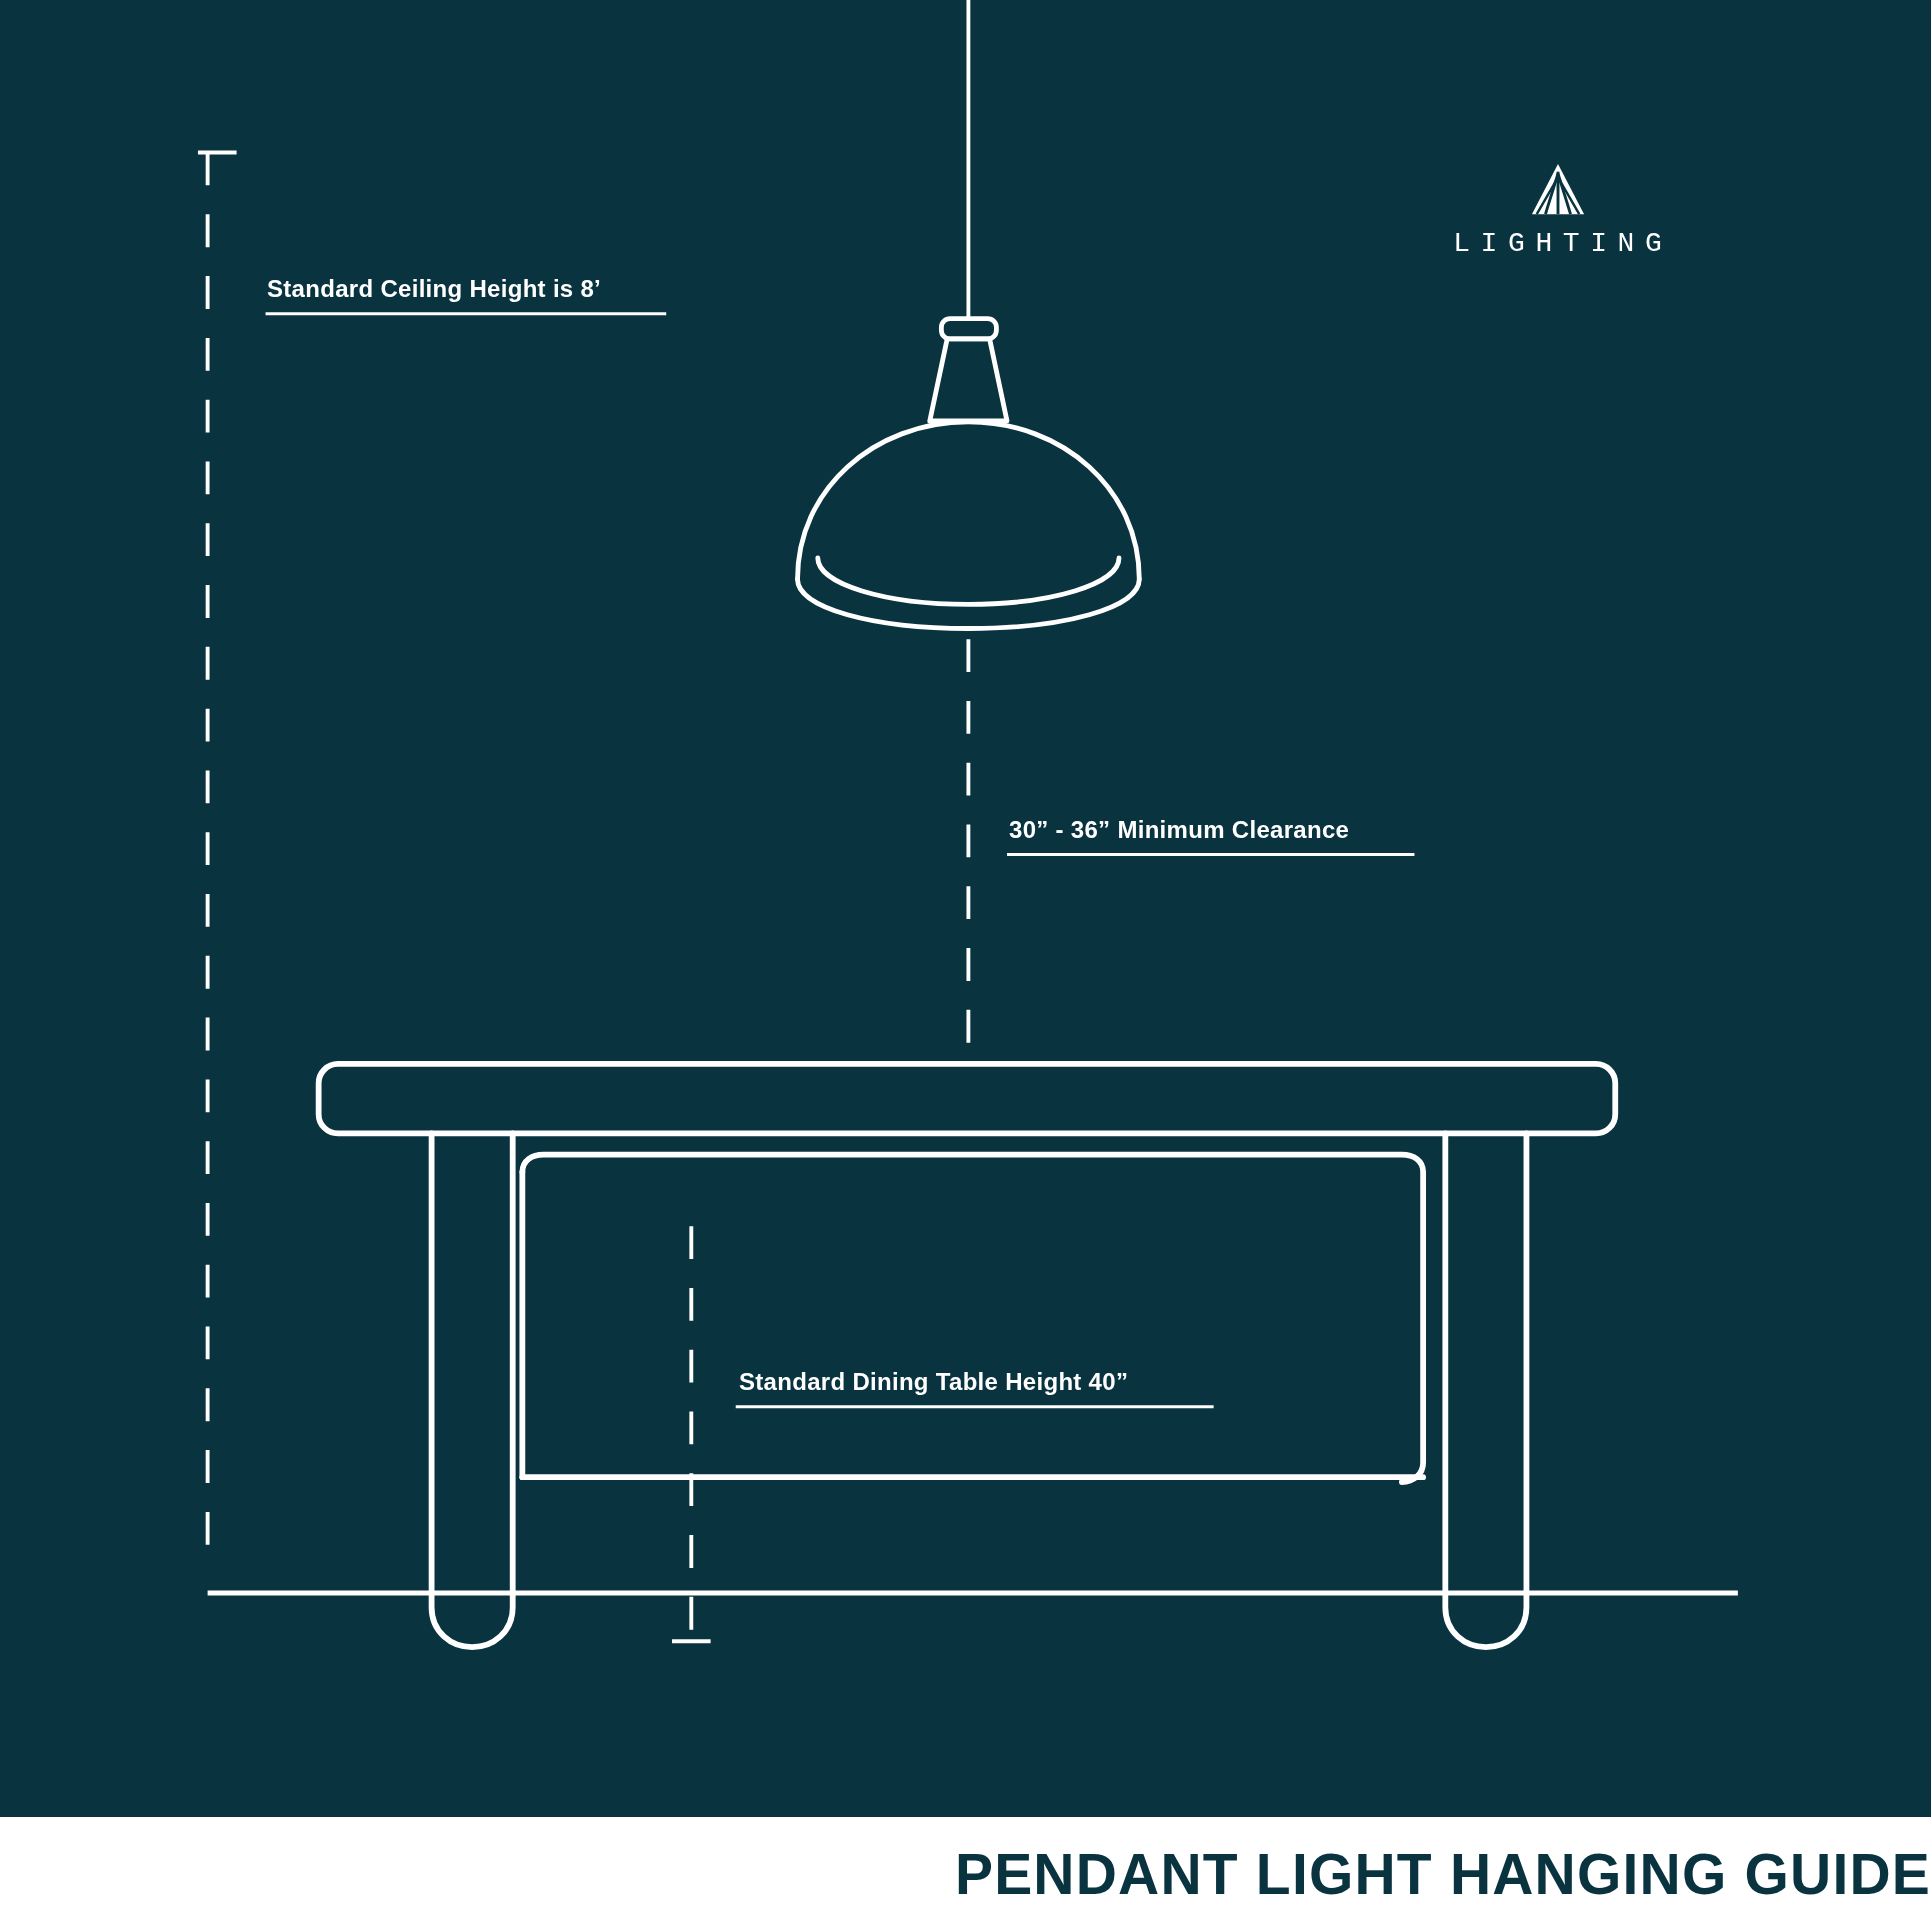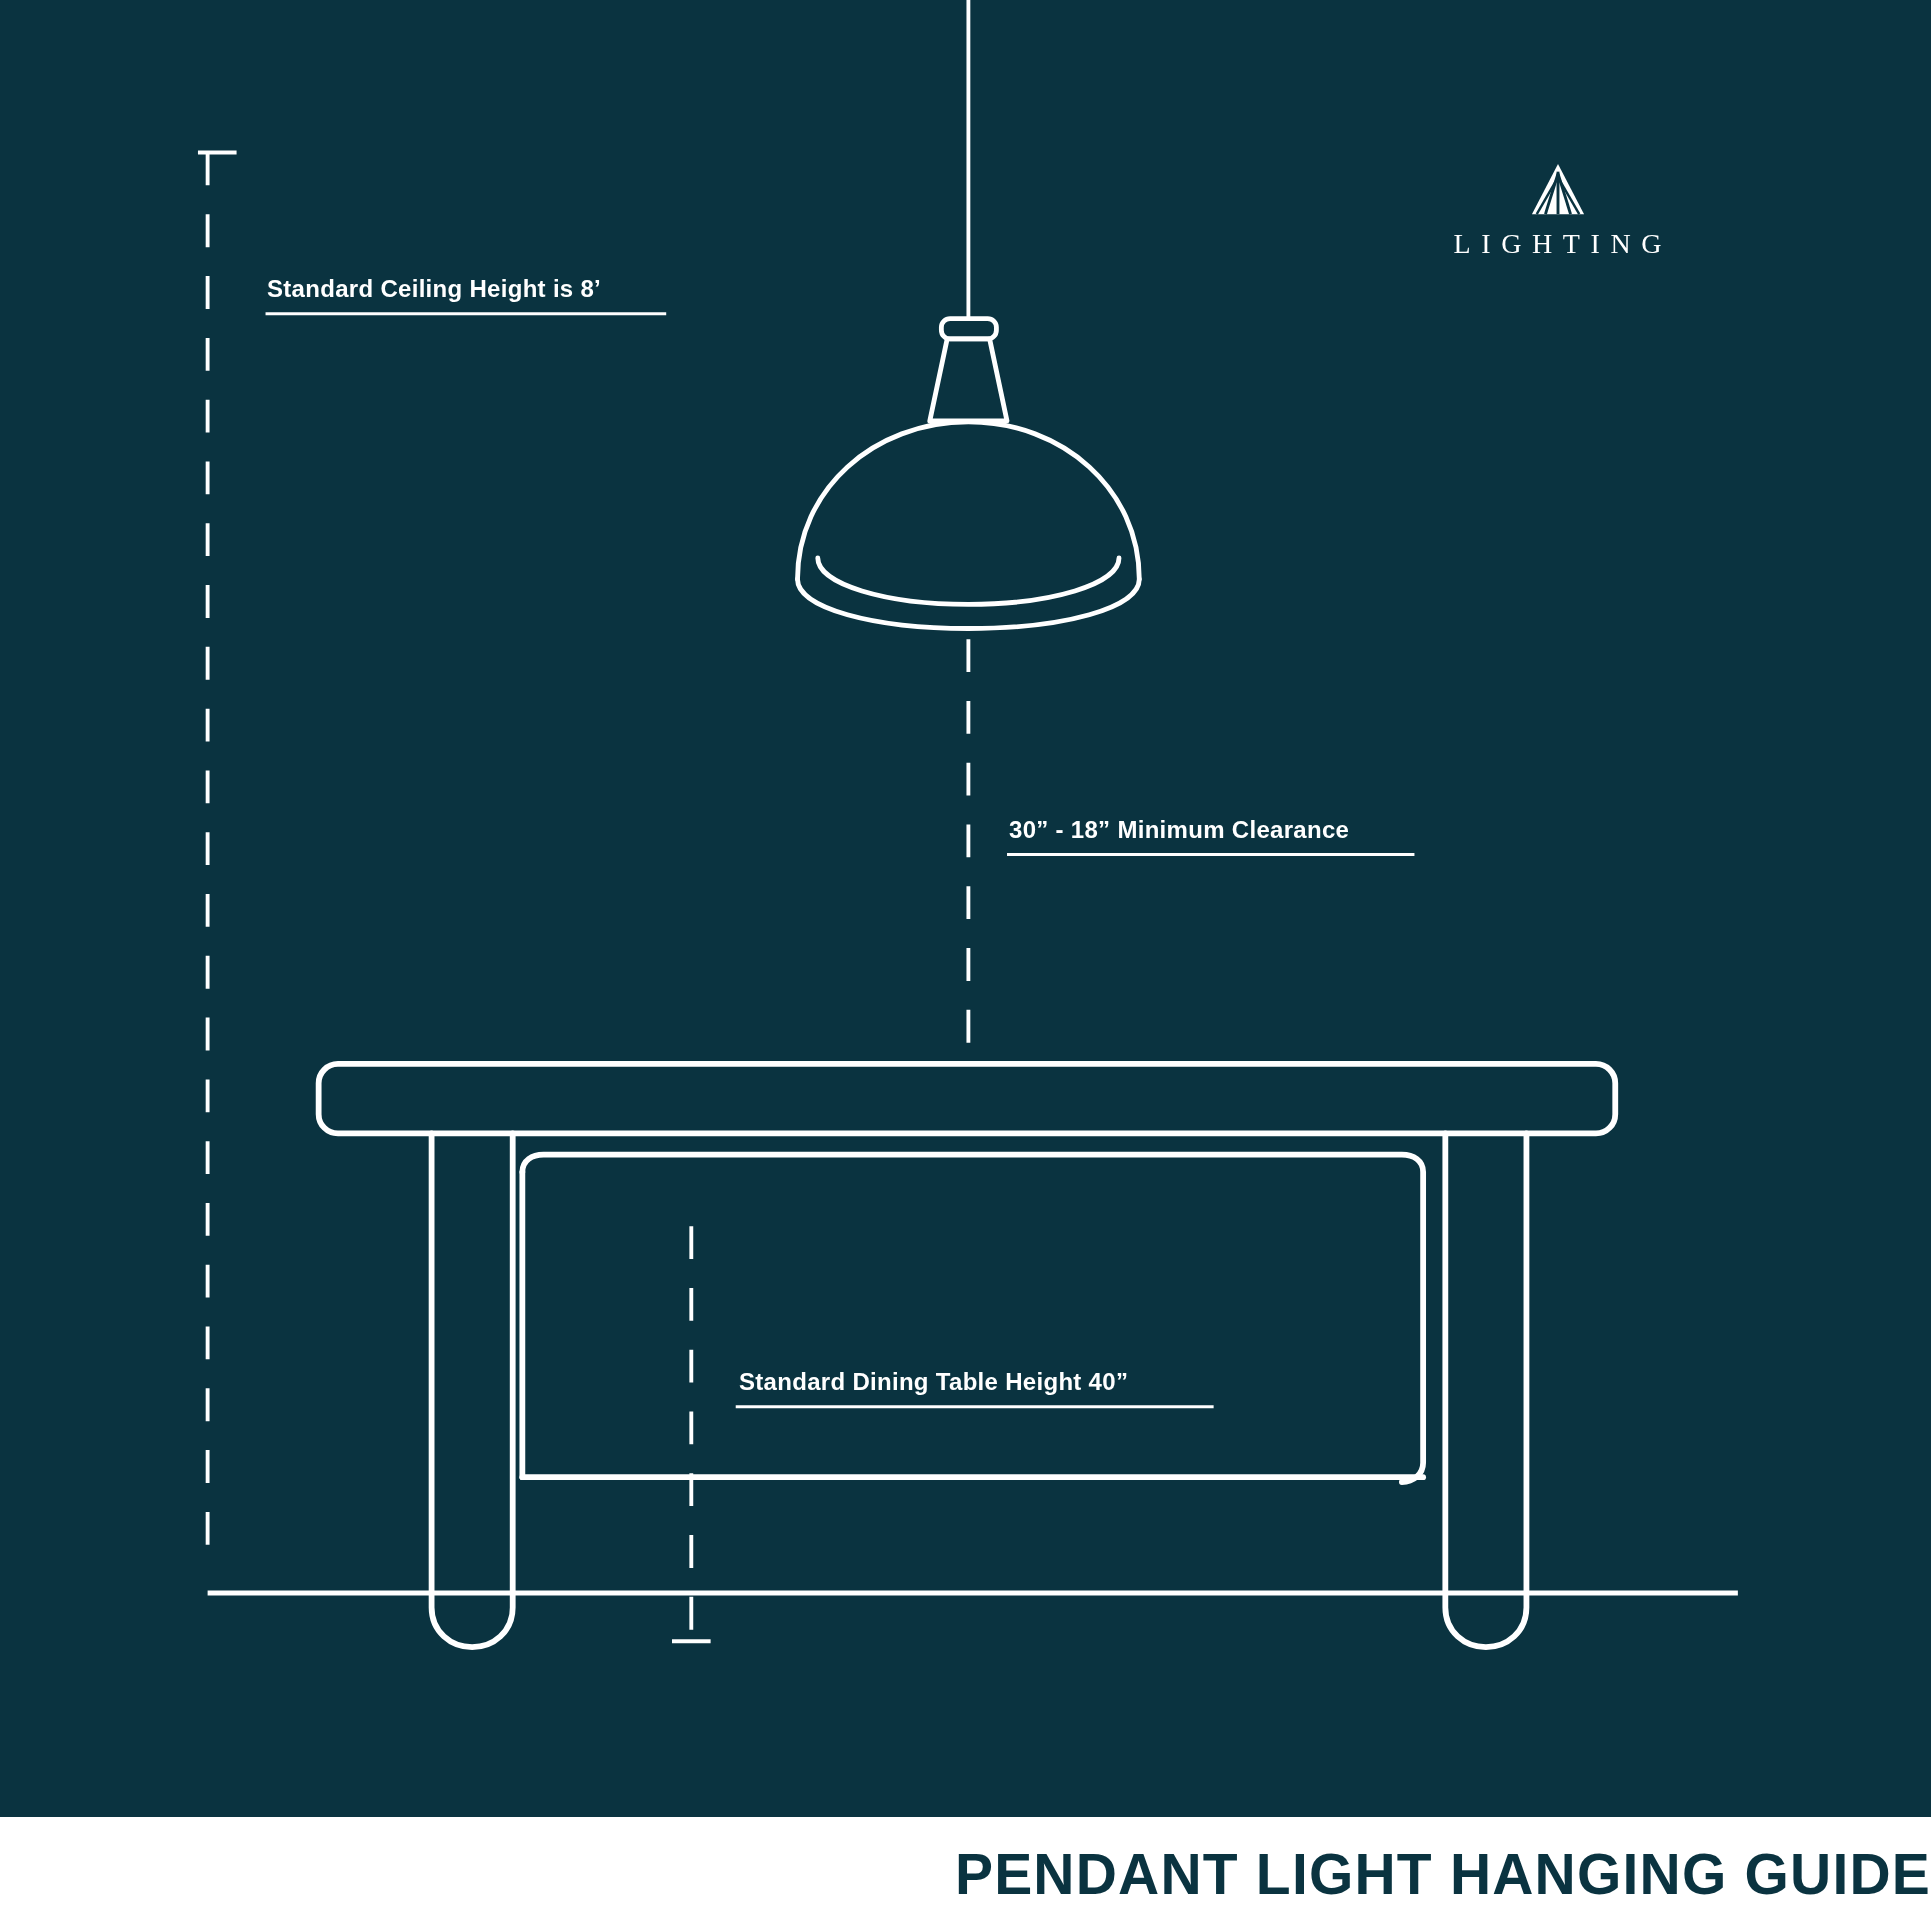--- a/index.html
+++ b/index.html
@@ -73,21 +73,21 @@
     font-weight: normal;
     letter-spacing: 0.5px;
     line-height: 1.05;
     font-family: "Liberation Serif", serif;
   }
   .brand-sub {
     font-size: 28px;
     letter-spacing: 10.6px;
     margin-top: 9.7px;
     padding-left: 10.6px;
-    font-family: Liberation Serif, serif;
+    font-family: Liberation Mono, monospace;
   }
   .footer {
     position: absolute;
     left: 0;
     top: 1817px;
     width: 1931px;
     height: 114px;
     background: #ffffff;
     display: flex;
     align-items: center;
@@ -160,21 +160,21 @@
 
       <g stroke="#ffffff" stroke-width="3">
         <line x1="275" y1="325" x2="690" y2="325"></line>
         <line x1="1043" y1="885" x2="1465" y2="885"></line>
         <line x1="762" y1="1457" x2="1257" y2="1457"></line>
       </g>
 
     </svg>
 
     <div class="label" id="label-ceiling">Standard Ceiling Height is 8’</div>
-    <div class="label" id="label-clearance">30” - 18” Minimum Clearance</div>
+    <div class="label" id="label-clearance">30” - 36” Minimum Clearance</div>
     <div class="label" id="label-table">Standard Dining Table Height 40”</div>
 
     <div class="brand">
       <svg class="brand-mark" viewBox="0 0 62 58" xmlns="http://www.w3.org/2000/svg">
         <path d="M31 2 L58 54 L4 54 Z" fill="#ffffff"></path>
         <path d="M31 10 L31 54" stroke="#0a3340" stroke-width="3"></path>
         <path d="M31 12 L18 54" stroke="#0a3340" stroke-width="3"></path>
         <path d="M31 12 L44 54" stroke="#0a3340" stroke-width="3"></path>
         <path d="M31 16 L9 54" stroke="#0a3340" stroke-width="2.5"></path>
         <path d="M31 16 L53 54" stroke="#0a3340" stroke-width="2.5"></path>

